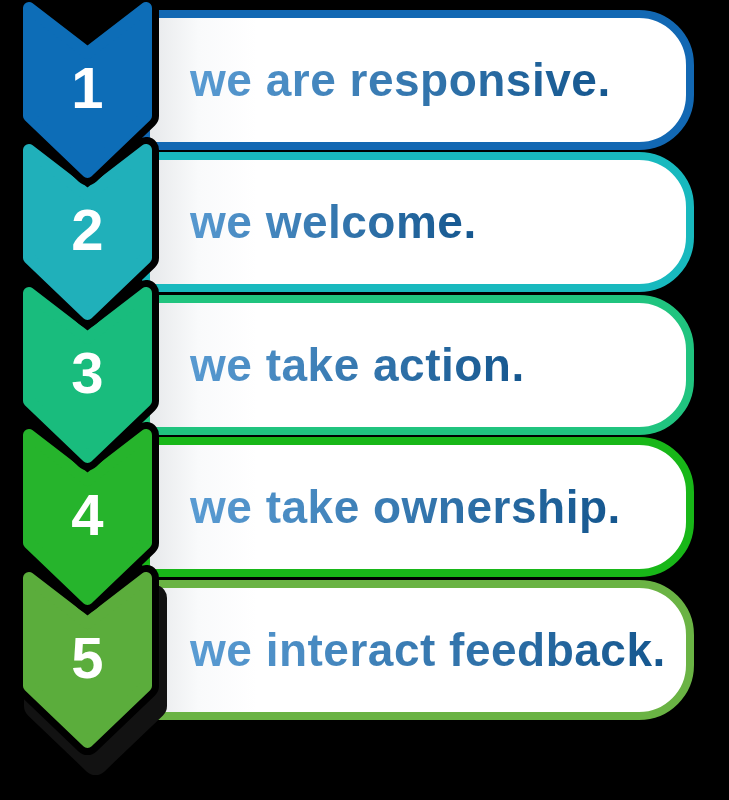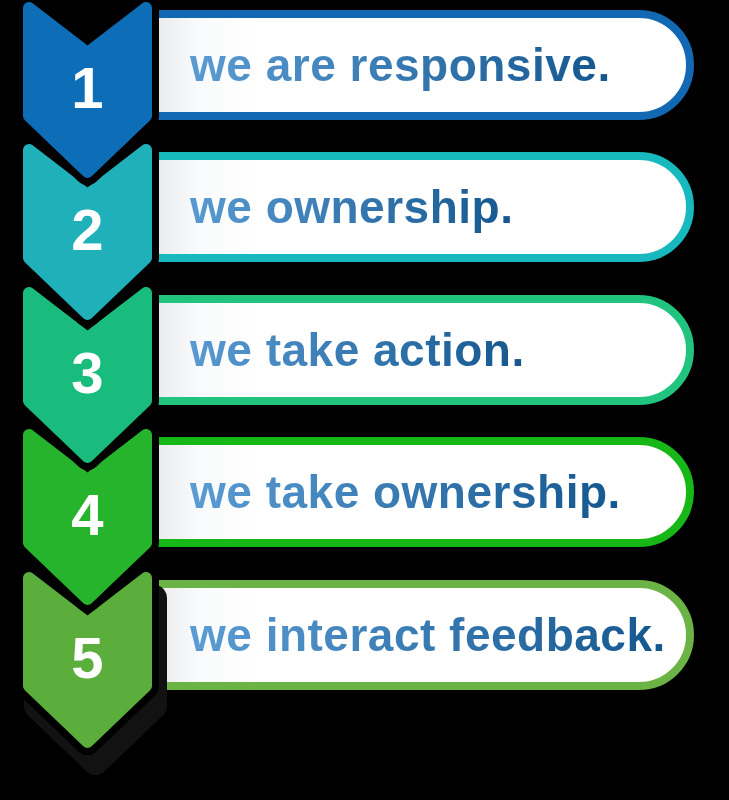--- a/index.html
+++ b/index.html
@@ -15,21 +15,21 @@
     position: relative;
     width: 729px;
     height: 800px;
     background: #000;
   }
   
   .pill {
     position: absolute;
     left: 142px;
     width: 552px;
-    height: 110px;
+    height: 140px;
     box-sizing: border-box;
     border: 8px solid #888;
     border-radius: 12px 55px 55px 12px;
     background: linear-gradient(90deg, #e7e9eb 0%, #f9fafb 9%, #ffffff 20%);
     display: flex;
     align-items: center;
   }
   .pill-1 { top: 10px; }
   .pill-2 { top: 152px; }
   .pill-3 { top: 295px; }
@@ -90,21 +90,21 @@
 </style>
 </head>
 <body style="background: rgb(0, 0, 0);">
 
 <div class="stage">
 
   <div class="pill pill-1" style="border-color: rgb(18, 104, 179);">
     <span class="pill-label">we are responsive.</span>
   </div>
   <div class="pill pill-2" style="border-color: rgb(24, 185, 190);">
-    <span class="pill-label">we ownership.</span>
+    <span class="pill-label">we welcome.</span>
   </div>
   <div class="pill pill-3" style="border-color: rgb(32, 196, 127);">
     <span class="pill-label">we take action.</span>
   </div>
   <div class="pill pill-4" style="border-color: rgb(24, 183, 24);">
     <span class="pill-label">we take ownership.</span>
   </div>
   <div class="pill pill-5" style="border-color: rgb(106, 179, 68);">
     <span class="pill-label">we interact feedback.</span>
   </div>

